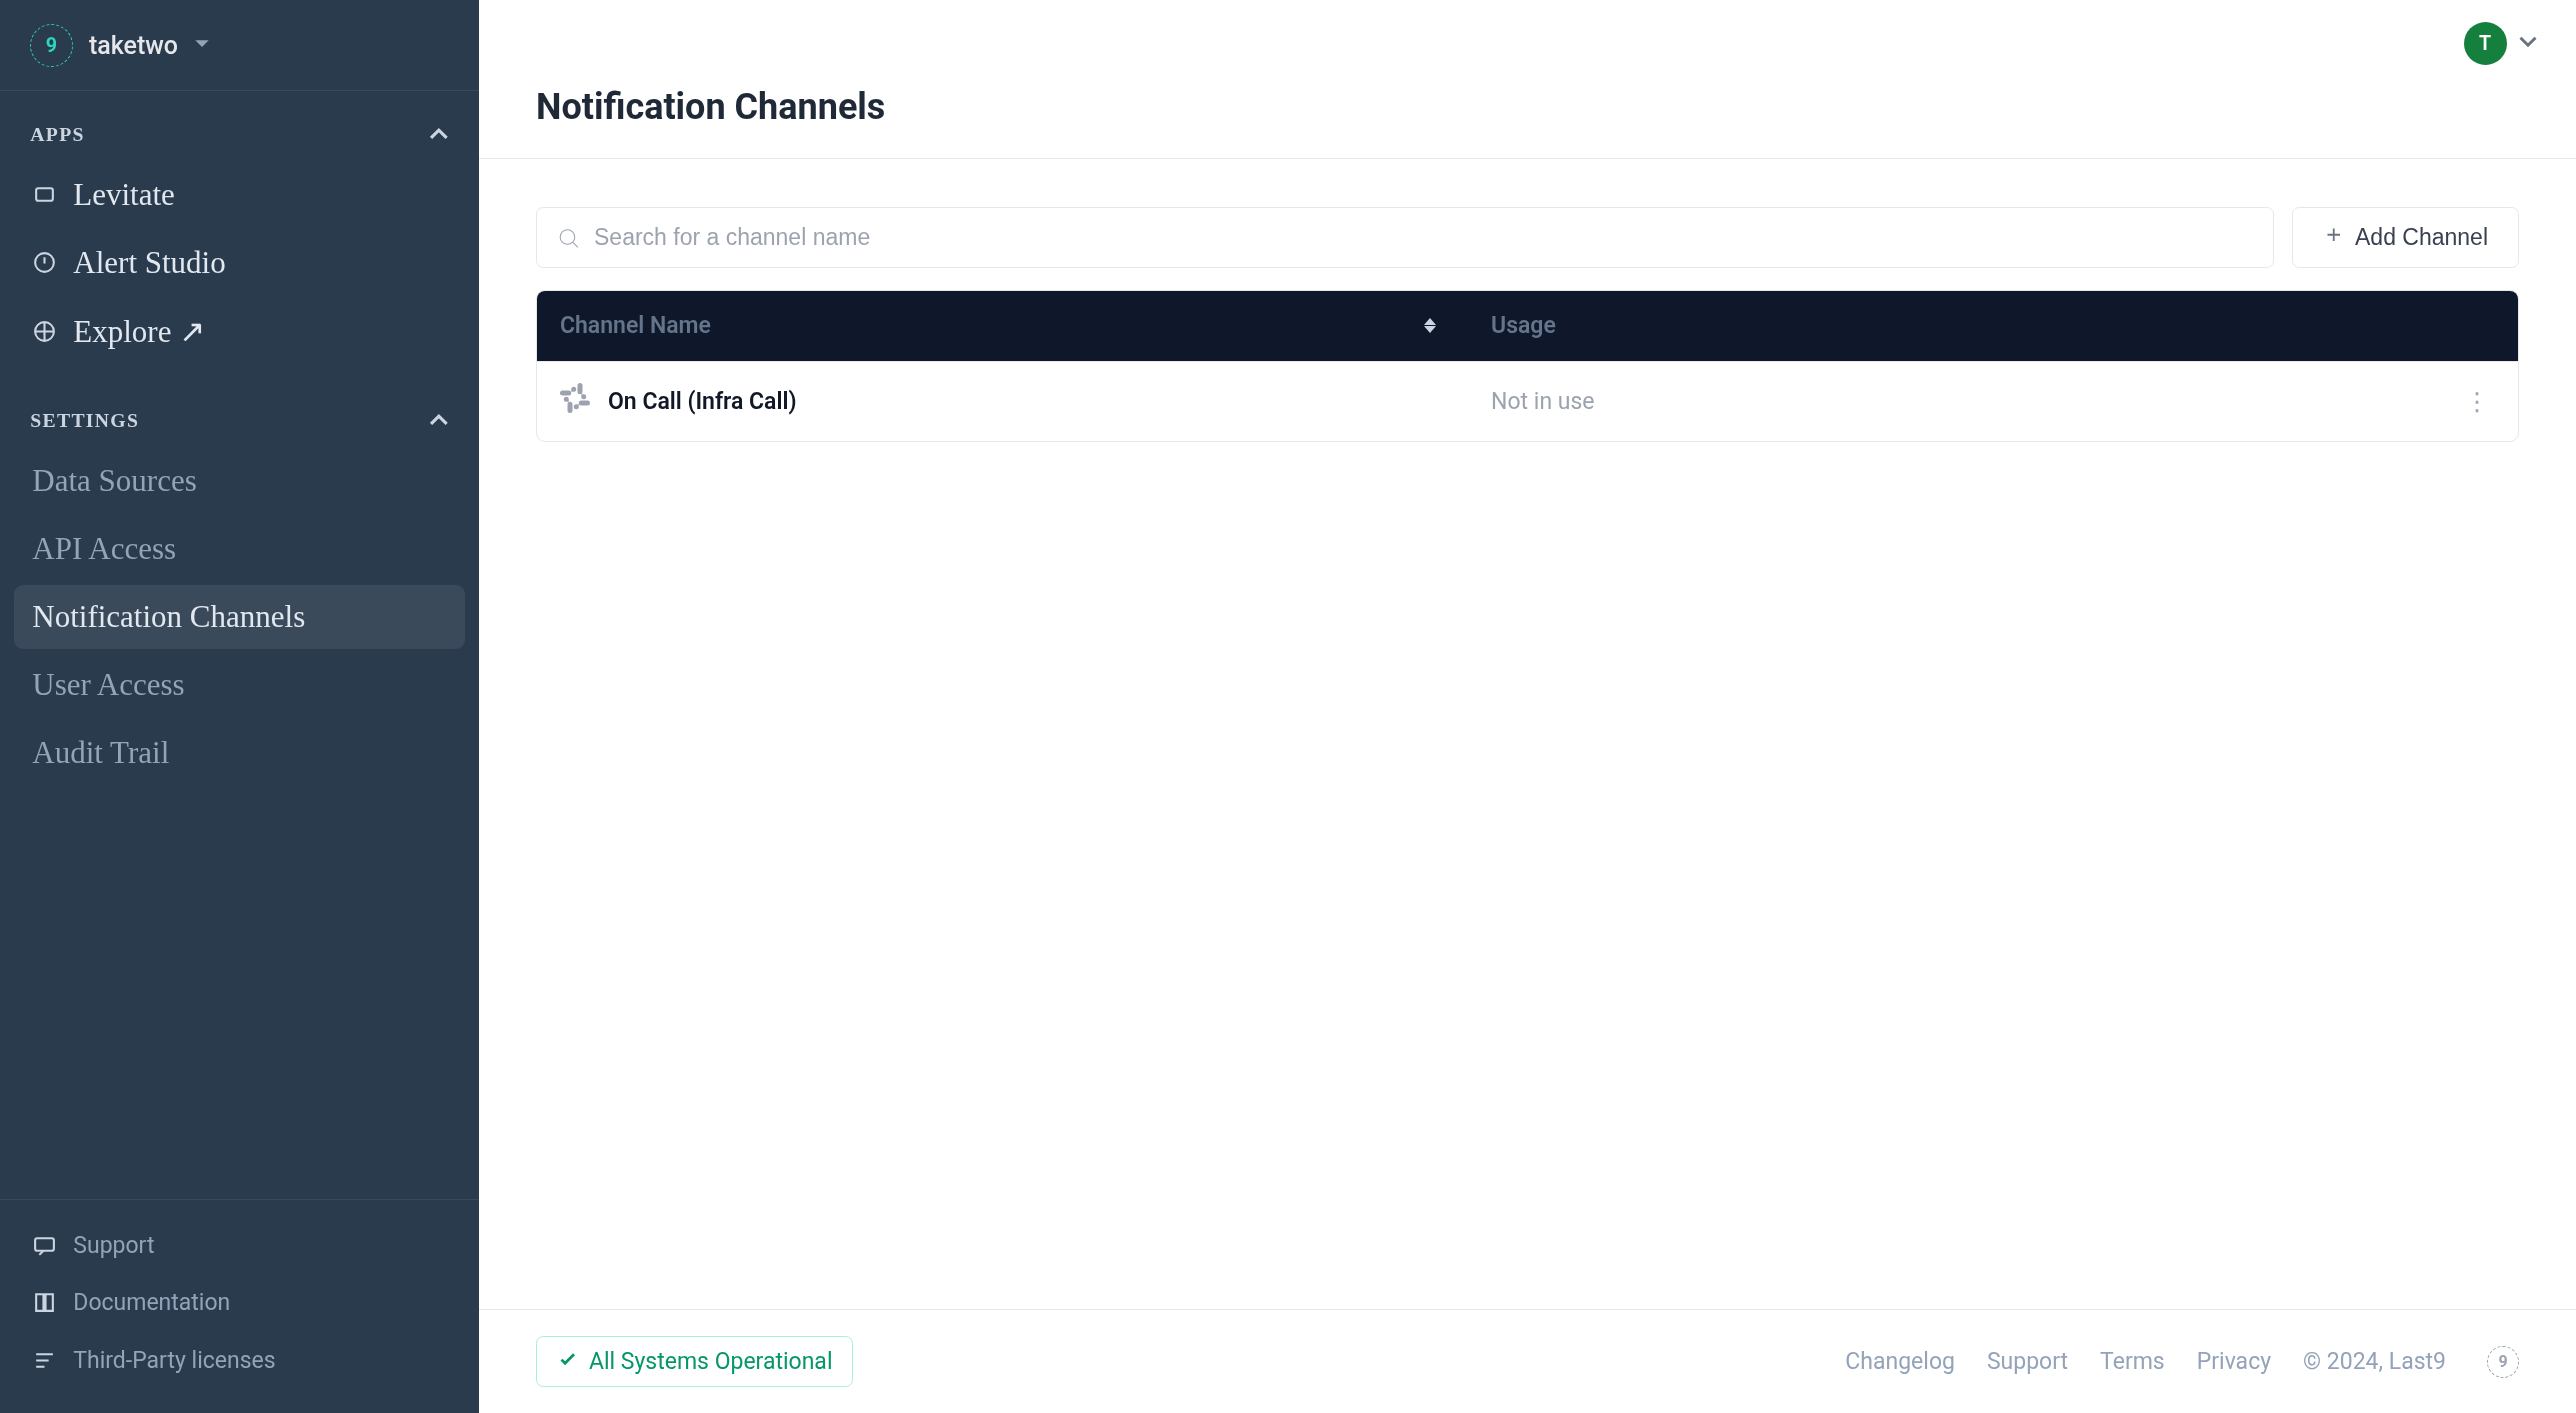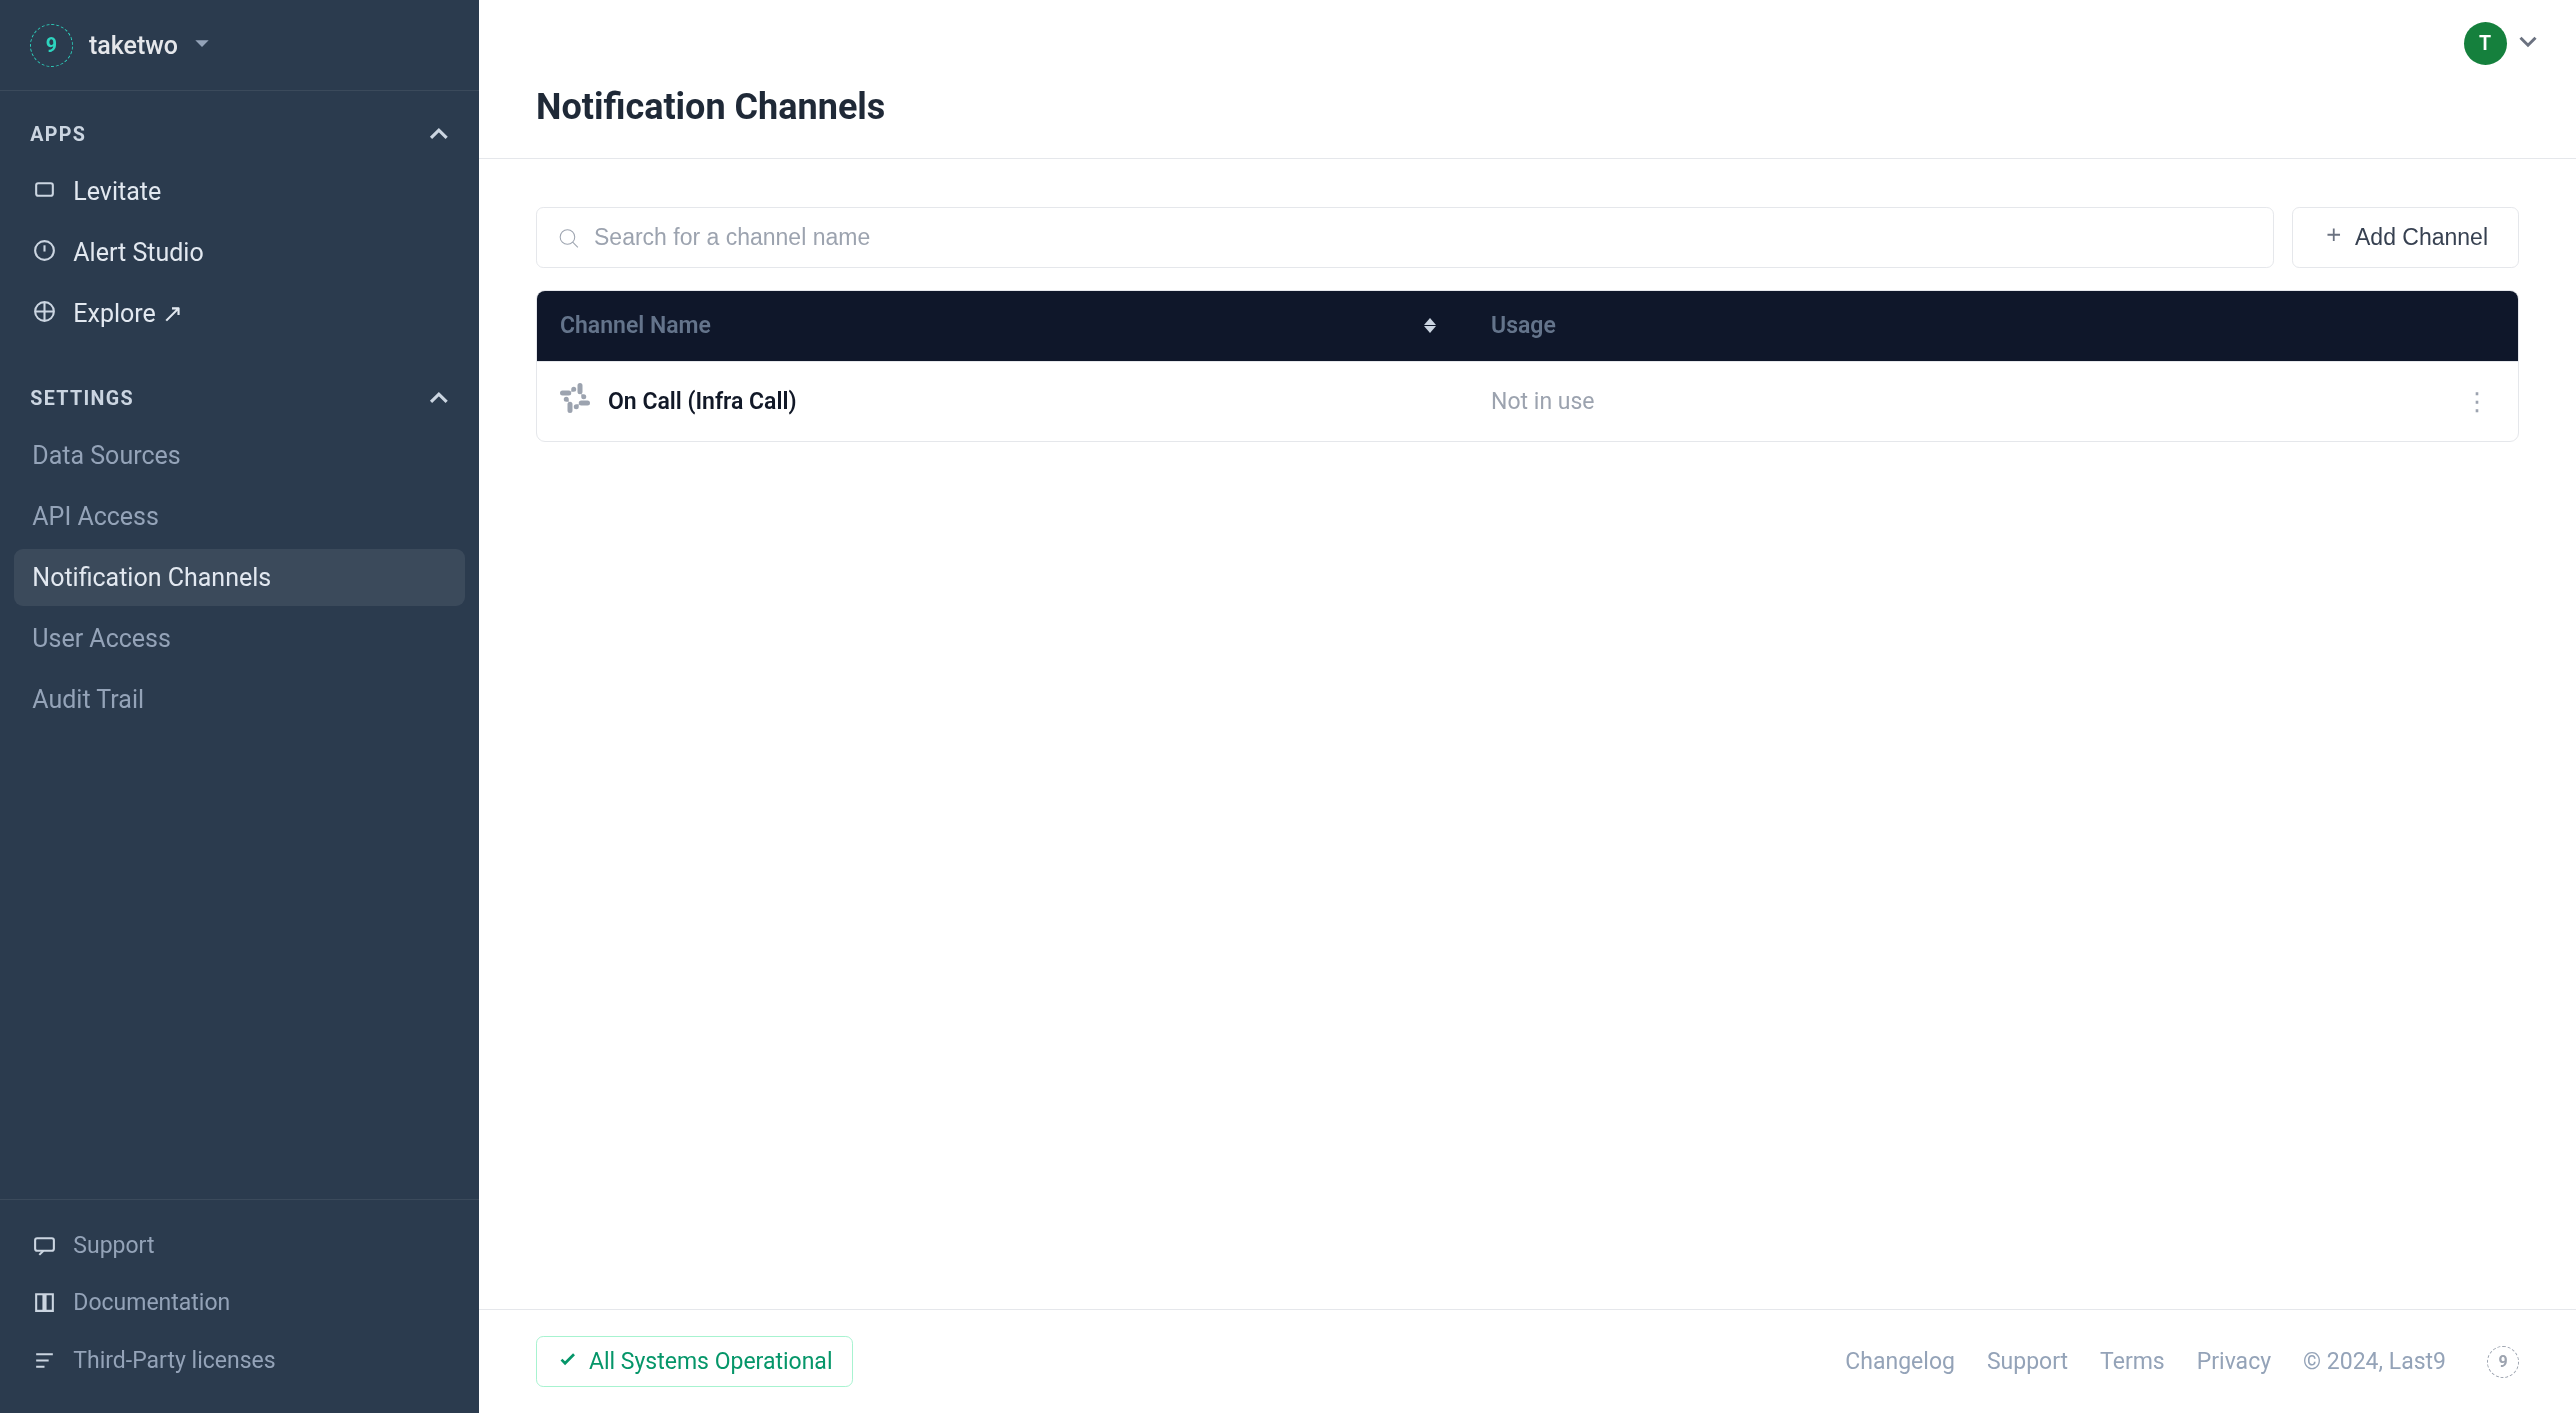--- a/index.html
+++ b/index.html
@@ -68,45 +68,46 @@
 
     .caret-down-icon svg,
     .chevron-up-icon svg {
       fill: #94a3b8;
     }
 
     .sidebar-scroll {
       flex: 1;
       overflow-y: auto;
       padding: 14.3px;
+      font-family: Liberation Serif, serif;
     }
 
     .section-header {
       display: flex;
       align-items: center;
       justify-content: space-between;
       padding: 18px 16px 16px;
       cursor: pointer;
     }
 
     .section-label {
       color: #cbd5e1;
       font-size: 19.7px;
       font-weight: 700;
       letter-spacing: 1.3px;
     }
 
     .nav-item {
       display: flex;
-      align-items: flex-start;
+      align-items: center;
       gap: 16px;
       padding: 14.3px 18px;
       border-radius: 9px;
       cursor: pointer;
-      font-size: 25px;
+      font-size: 31px;
       color: #e2e8f0;
       margin-bottom: 3.6px;
     }
 
     .nav-item.sub {
       padding-left: 18px;
       color: #94a3b8;
     }
 
     .nav-item.sub.active {

